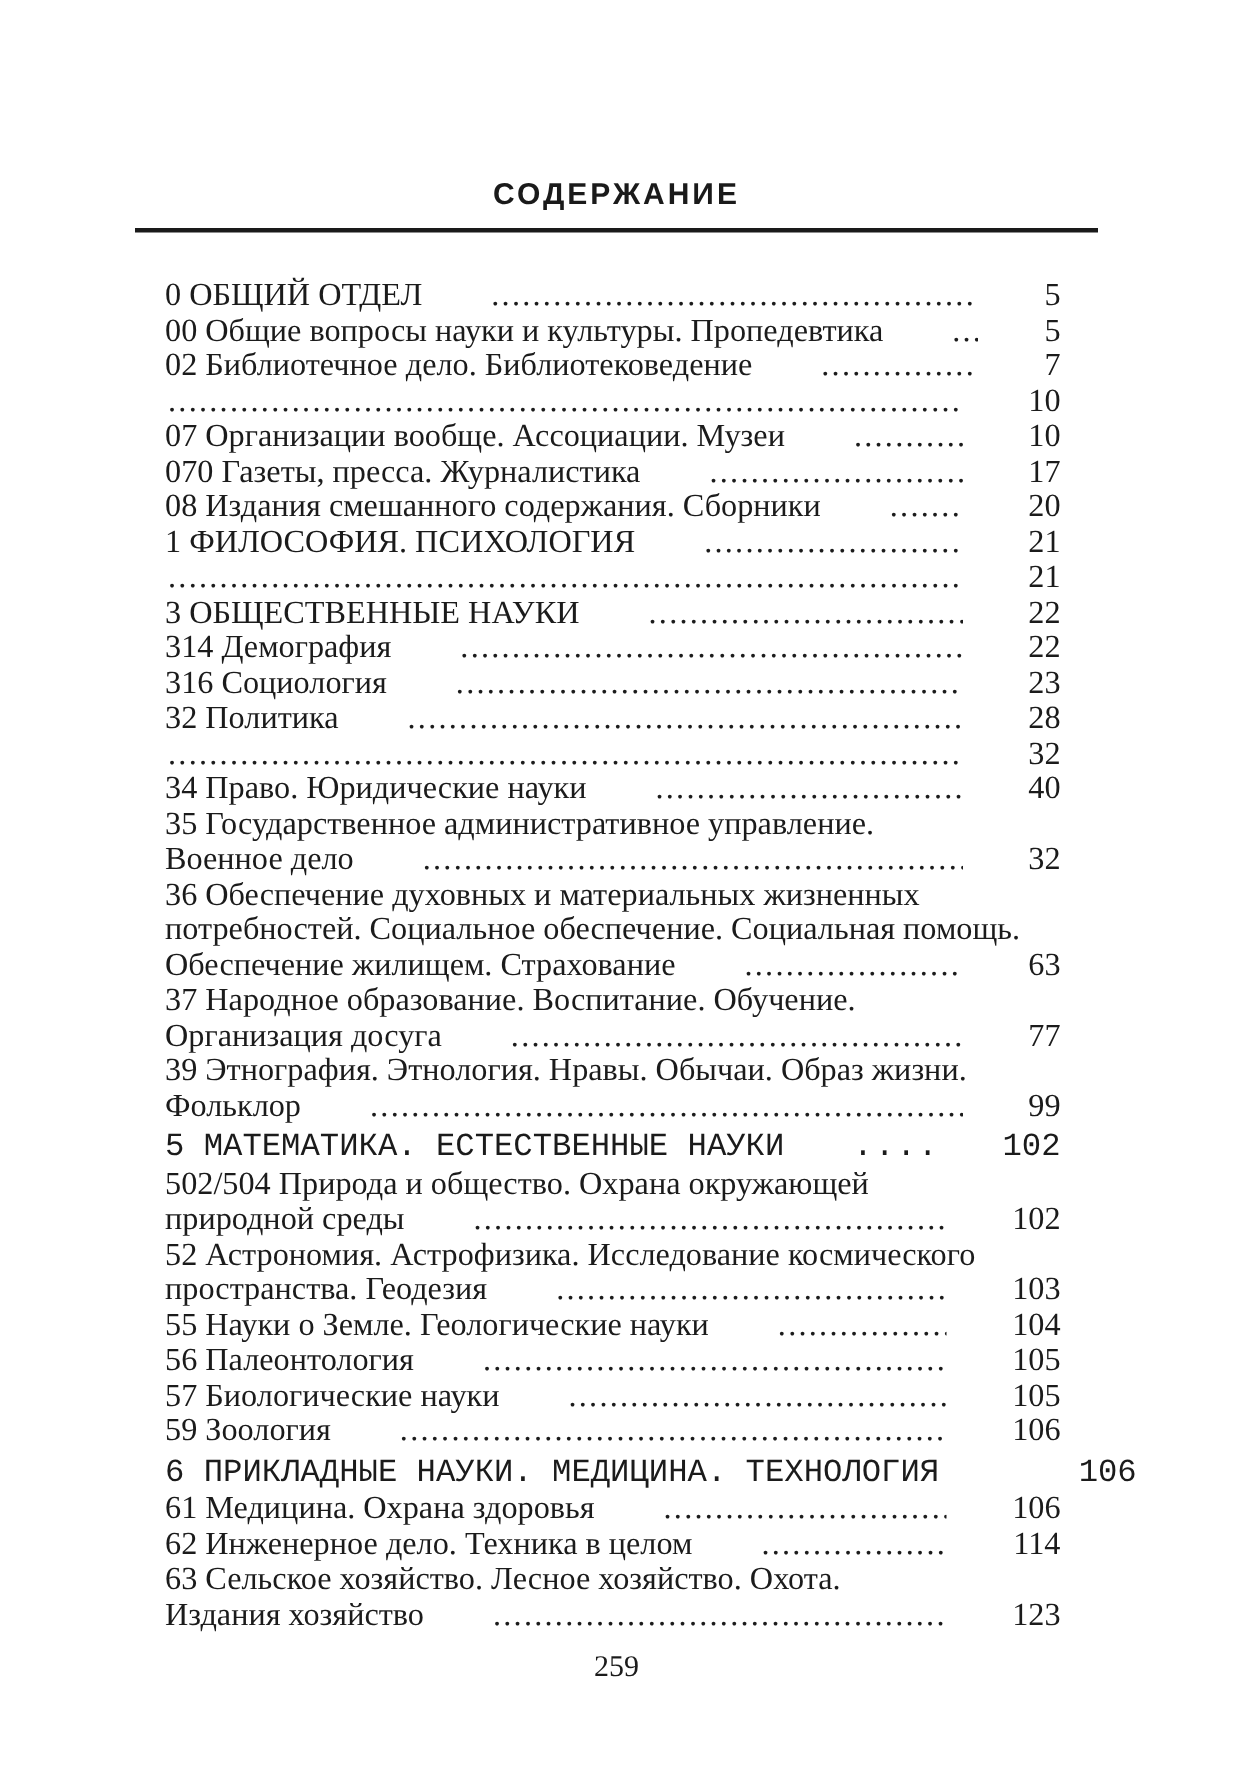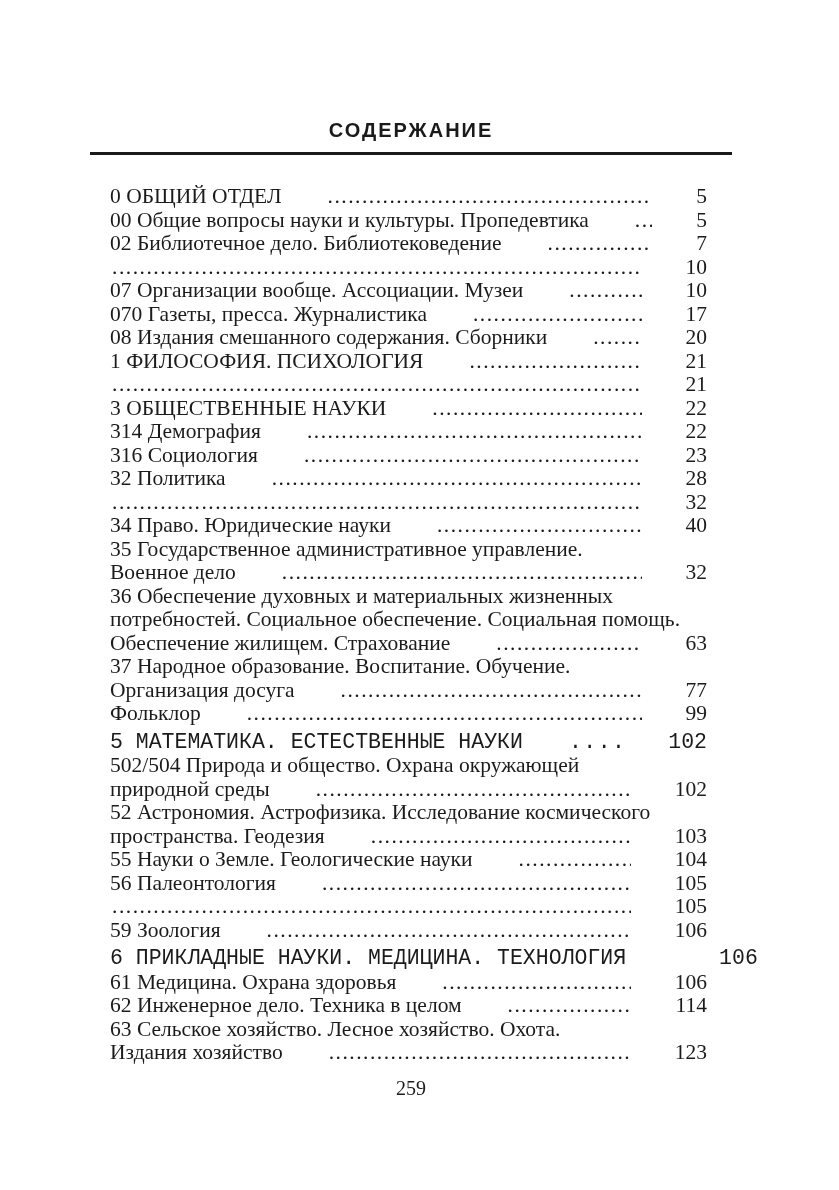--- a/index.html
+++ b/index.html
@@ -213,20 +213,23 @@
             <span class="toc-text">37 Народное образование. Воспитание. Обучение.</span>
           </div>
           <div class="toc-line">
             <span class="toc-text">Организация досуга</span>
             <span class="leader">............................................................................................................................................................................................................................</span>
             <span class="toc-page">77</span>
           </div>
         </div>
         <div class="toc-entry">
           <div class="toc-line">
+            <span class="toc-text">39 Этнография. Этнология. Нравы. Обычаи. Образ жизни.</span>
+          </div>
+          <div class="toc-line">
             <span class="toc-text">Фольклор</span>
             <span class="leader">............................................................................................................................................................................................................................</span>
             <span class="toc-page">99</span>
           </div>
         </div>
         <div class="toc-entry gap-before">
           <div class="toc-line">
             <span class="toc-text">5 МАТЕМАТИКА. ЕСТЕСТВЕННЫЕ НАУКИ</span>
             <span class="leader">............................................................................................................................................................................................................................</span>
             <span class="toc-page">102</span>
@@ -261,20 +264,21 @@
         </div>
         <div class="toc-entry">
           <div class="toc-line">
             <span class="toc-text">56 Палеонтология</span>
             <span class="leader">............................................................................................................................................................................................................................</span>
             <span class="toc-page">105</span>
           </div>
         </div>
         <div class="toc-entry">
           <div class="toc-line">
+            <span class="toc-text">57 Биологические науки</span>
             <span class="leader">............................................................................................................................................................................................................................</span>
             <span class="toc-page">105</span>
           </div>
         </div>
         <div class="toc-entry">
           <div class="toc-line">
             <span class="toc-text">59 Зоология</span>
             <span class="leader">............................................................................................................................................................................................................................</span>
             <span class="toc-page">106</span>
           </div>

